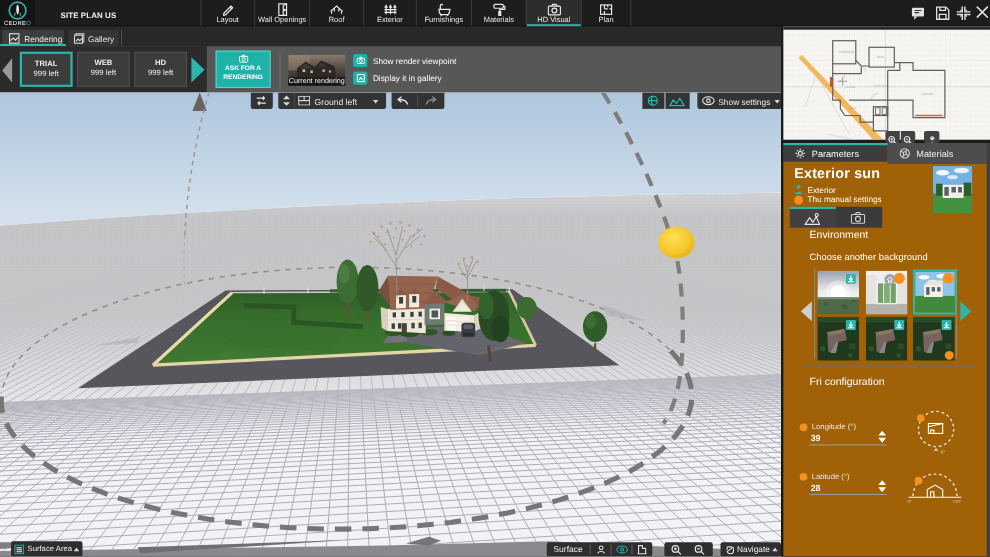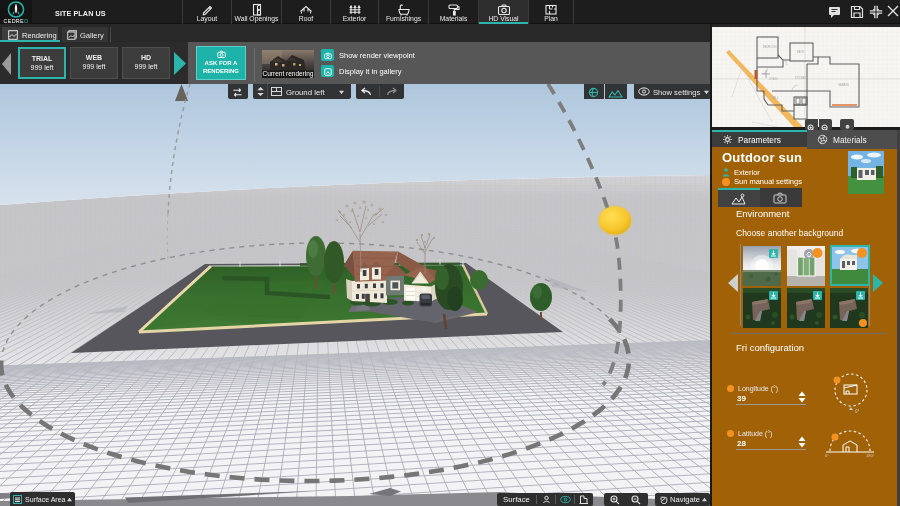--- a/index.html
+++ b/index.html
@@ -724,28 +724,28 @@
       </svg>
 <div class="abs" style="left:26px;top:5px;font-size:8.3px;color:#fff">Parameters</div>
 <div class="abs" style="left:95px;top:0;width:93px;height:19px;background:#4d4d4d"></div>
 <svg class="abs" style="left:105px;top:4px" width="11" height="11" viewBox="0 0 12 12" fill="none" stroke="#dcdcdc" stroke-width="1">
         <circle cx="6" cy="6" r="4.6"></circle>
         <circle cx="6" cy="6" r="1.6"></circle>
         <path d="M6 1.4 L6 4.4 M6 7.6 L6 10.6 M1.4 6 L4.4 6 M7.6 6 L10.6 6" transform="rotate(30 6 6)"></path>
       </svg>
 <div class="abs" style="left:121px;top:5px;font-size:8.3px;color:#f0f0f0">Materials</div>
 
-<div class="abs" style="left:10px;top:20px;font-size:13px;font-weight:bold;color:#fff;letter-spacing:0.2px">Outdoor sun</div>
+<div class="abs" style="left:10px;top:20px;font-size:13px;font-weight:bold;color:#fff;letter-spacing:0.2px">Exterior sun</div>
 <svg class="abs" style="left:10px;top:38px" width="8" height="9" viewBox="0 0 8 9" fill="#2cb5aa">
         <circle cx="4" cy="2" r="1.8"></circle>
         <path d="M0.8 8.5 C1.2 5.5 6.8 5.5 7.2 8.5 Z"></path>
       </svg>
 <div class="abs" style="left:22px;top:38px;font-size:7.5px;color:#fff">Exterior</div>
 <div class="abs" style="left:10px;top:48px;width:8px;height:8px;border-radius:50%;background:#f59120"></div>
-<div class="abs" style="left:22px;top:47px;font-size:7.5px;color:#fff">Sun manual settings</div>
+<div class="abs" style="left:22px;top:47px;font-size:7.5px;color:#fff">Thu manual settings</div>
 <div class="abs" style="left:136px;top:21px;width:36px;height:43px;overflow:hidden">
  <svg width="36" height="43" viewBox="0 0 36 43">
   <rect width="36" height="27" fill="#74b4e4"></rect>
   <ellipse cx="9" cy="6" rx="6" ry="2.5" fill="#fff" opacity="0.9"></ellipse>
           <ellipse cx="26" cy="4" rx="7" ry="2.5" fill="#fff" opacity="0.85"></ellipse>
           <ellipse cx="18" cy="10" rx="5" ry="2" fill="#fff" opacity="0.7"></ellipse>
   <rect y="25" width="36" height="18" fill="#449140"></rect>
   <rect x="3" y="16" width="6" height="11" fill="#2d5f28"></rect>
           <rect x="28" y="15" width="7" height="12" fill="#2d5f28"></rect>
   <rect x="9" y="17" width="19" height="12" fill="#f2efe6"></rect>

